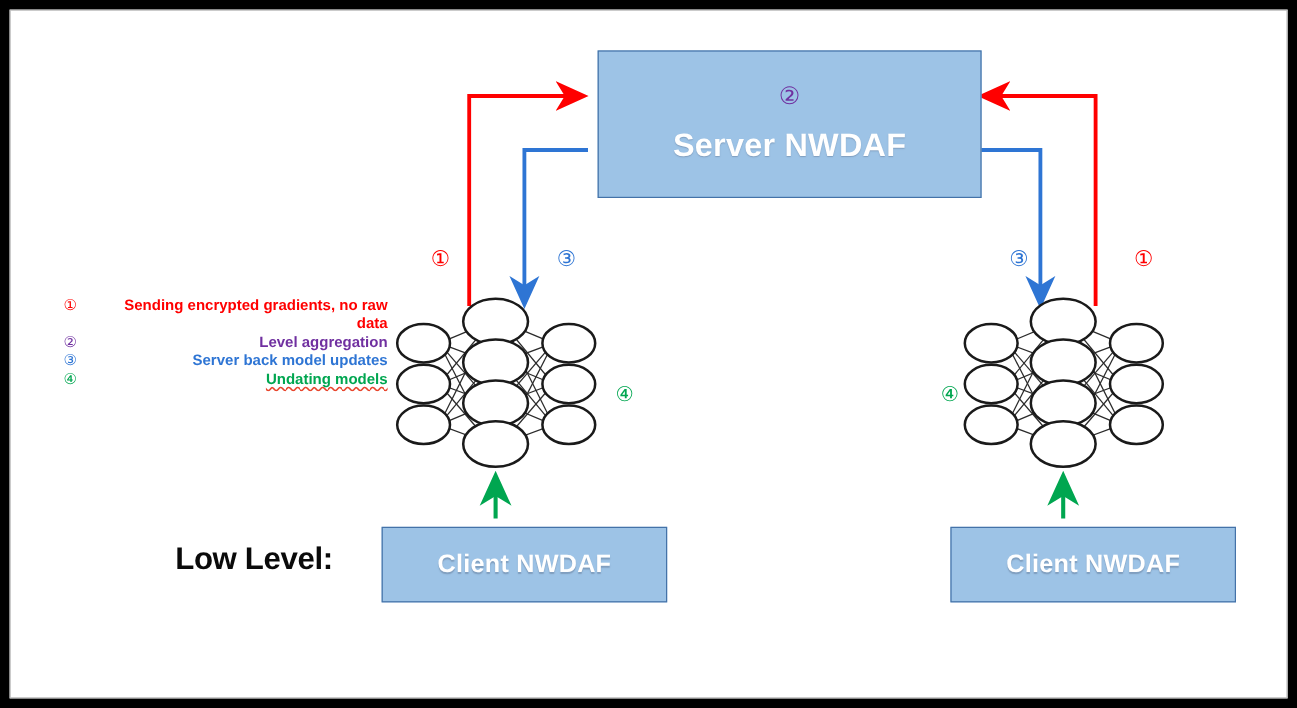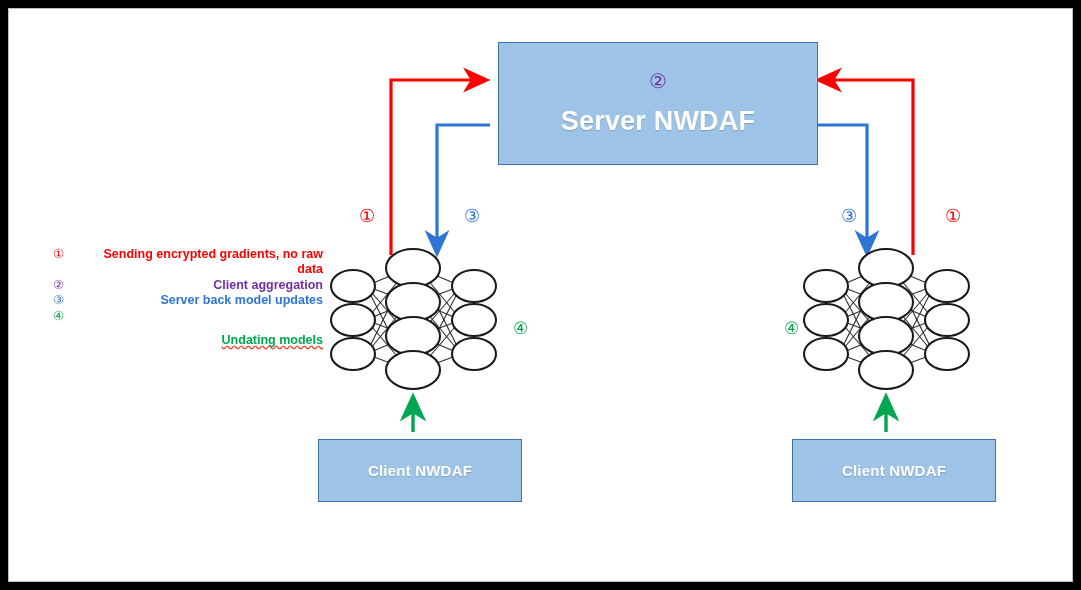--- a/index.html
+++ b/index.html
@@ -55,23 +55,23 @@
   #server-box {
     left: 489px;
     top: 33px;
     width: 320px;
     height: 123px;
     flex-direction: column;
     font-size: 27px;
   }
   #server-box .box-label { margin-top: 16px; }
   .client-box {
-    width: 204px;
+    width: 238px;
     height: 63px;
-    font-size: 15px;
+    font-size: 21px;
   }
   #client-box-left  { left: 309px; top: 430px; }
   #client-box-right { left: 783px; top: 430px; }
 
   .circ-num {
     display: inline-block;
     line-height: 1;
     font-weight: normal;
   }
   #server-circle {
@@ -113,21 +113,20 @@
     flex: 0 0 26px;
     font-size: 12.5px;
     text-align: left;
     font-weight: normal;
   }
   .legend-text { flex: 1 1 auto; text-align: right; }
   .legend-text.spellerr {
     text-decoration: underline wavy #e8452c;
     text-decoration-skip-ink: none;
     text-underline-offset: 1px;
-    margin-top: 24px;
   }
   .c-red    { color: #FF0000; }
   .c-purple { color: #7030A0; }
   .c-blue   { color: #2E75D4; }
   .c-green  { color: #00A650; }
 
   
   .step-marker {
     position: absolute;
     font-size: 18px;
@@ -262,29 +261,30 @@
       <span class="box-label">Server NWDAF</span>
     </div>
 
     <div class="node-box client-box" id="client-box-left">
       <span>Client NWDAF</span>
     </div>
     <div class="node-box client-box" id="client-box-right">
       <span>Client NWDAF</span>
     </div>
 
+    <div class="level-heading" id="heading-low">Low Level:</div>
 
     <div id="legend">
       <div class="legend-row c-red">
         <span class="legend-bullet">①</span>
         <span class="legend-text">Sending encrypted gradients, no raw data</span>
       </div>
       <div class="legend-row c-purple">
         <span class="legend-bullet">②</span>
-        <span class="legend-text">Client aggregation</span>
+        <span class="legend-text">Level aggregation</span>
       </div>
       <div class="legend-row c-blue">
         <span class="legend-bullet">③</span>
         <span class="legend-text">Server back model updates</span>
       </div>
       <div class="legend-row c-green">
         <span class="legend-bullet">④</span>
         <span class="legend-text spellerr">Undating models</span>
       </div>
     </div>

